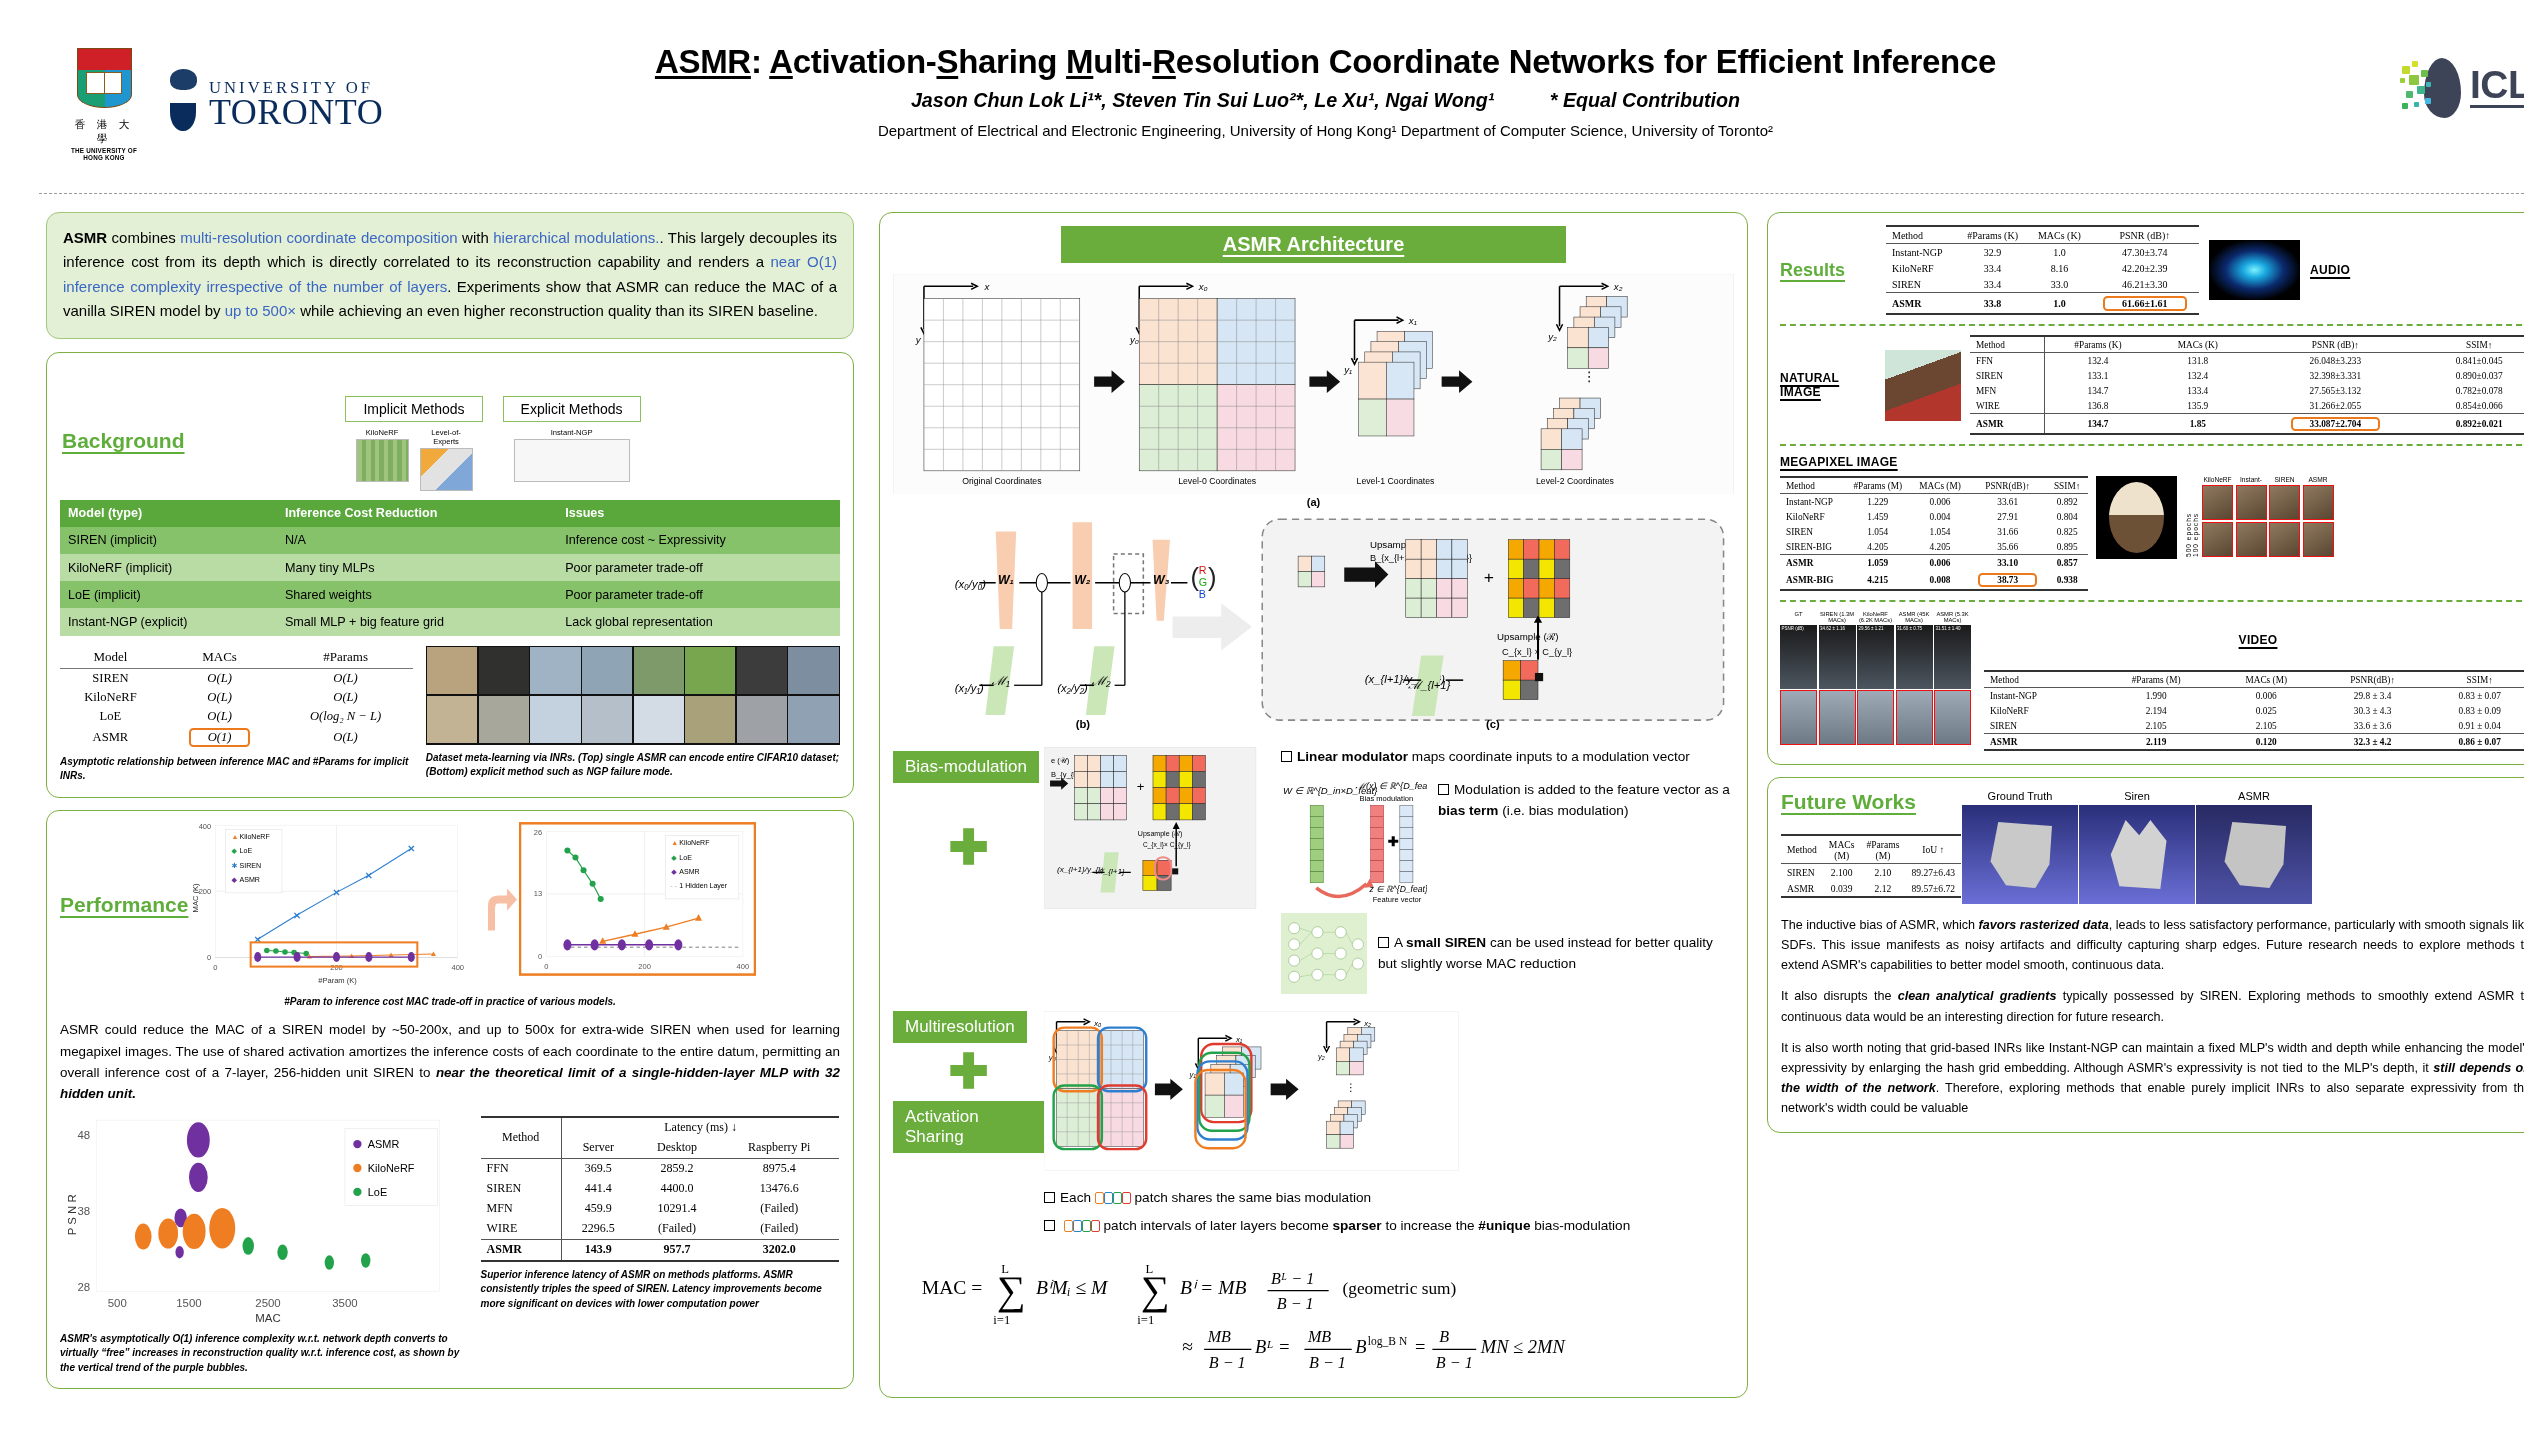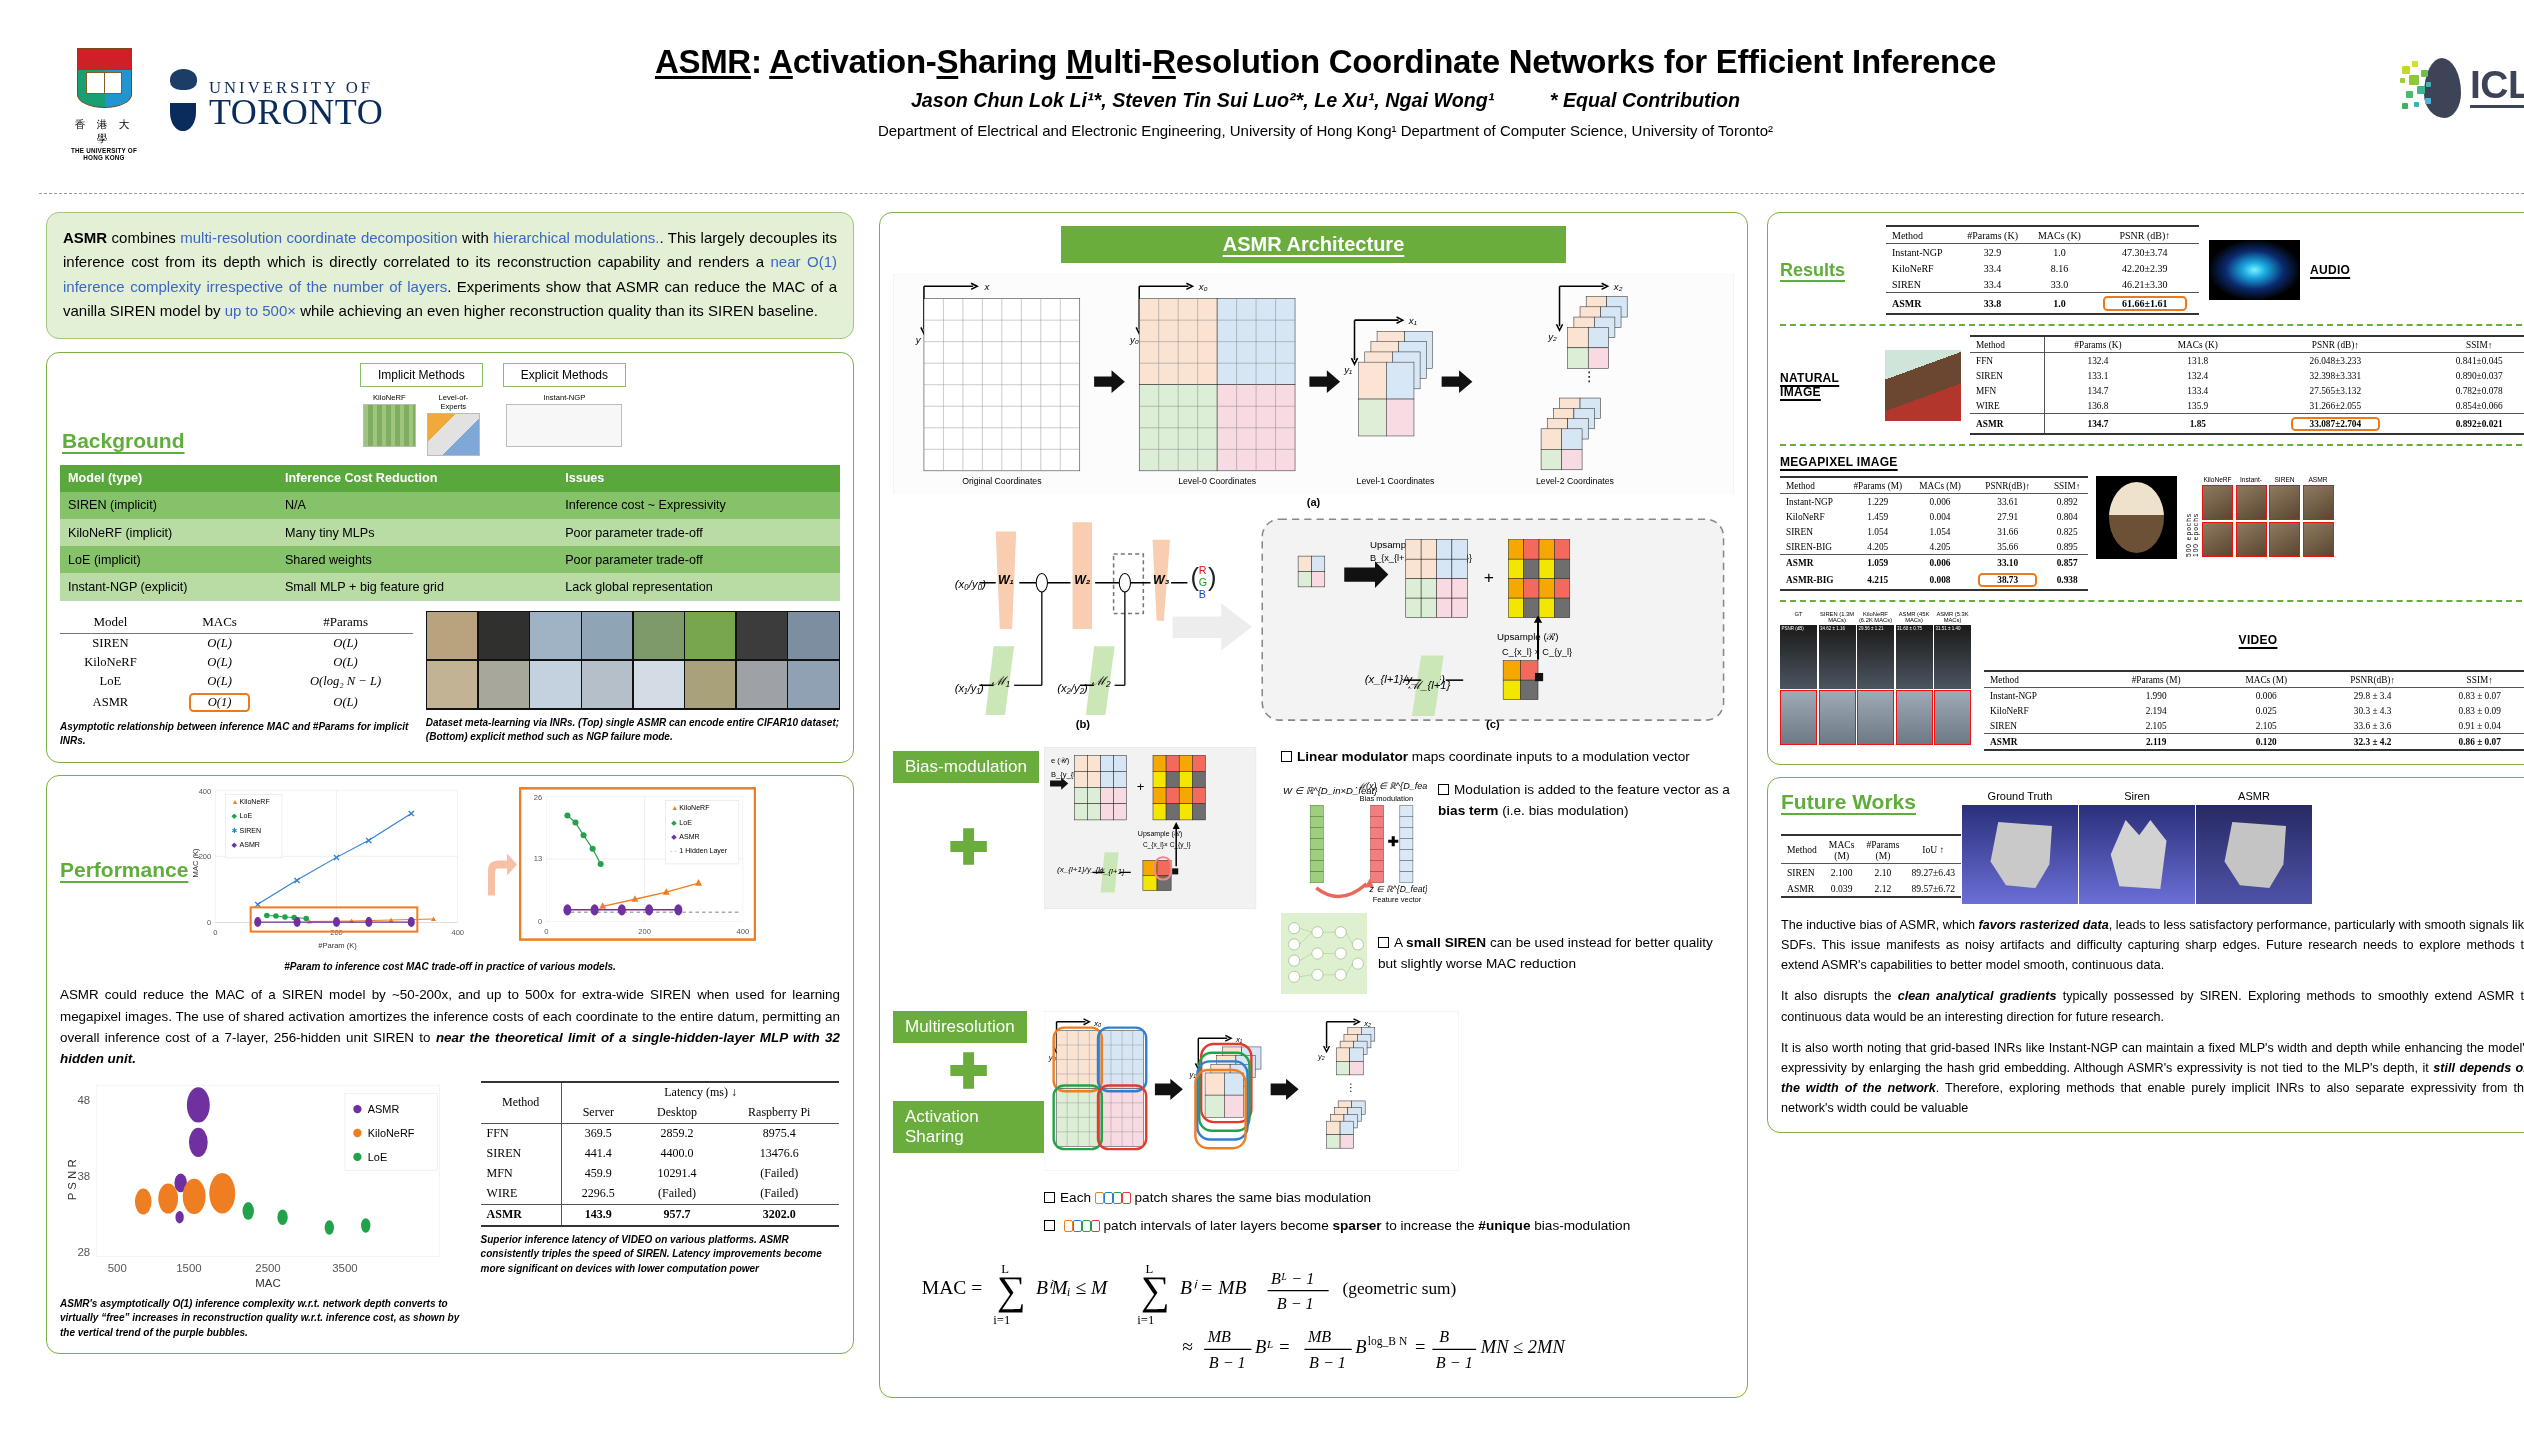--- a/index.html
+++ b/index.html
@@ -61,21 +61,21 @@
   .sec-head { color:#5fad3b; font-weight:bold; font-size:21px; text-decoration:underline;
      text-decoration-thickness:2px; text-underline-offset:3.5px; }
 
   
   #abstract { padding:13px 16px 15px; font-size:15px; line-height:1.62; text-align:justify; }
   #abstract b { font-weight:bold; }
   .hl { color:#3a66c4; }
 
   
   #bg-card { margin-top:13px; padding:10px 13px 13px; }
-  .pillbox { border:1px solid #8cbf5e; padding:4px 17px; font-size:12px; text-align:center;}
+  .pillbox { border:1px solid #8cbf5e; padding:4px 17px; font-size:14px; text-align:center;margin-top:33px;}
   .methods-row { display:flex; gap:20px; justify-content:center; padding-left:86px;}
   .meth-col { text-align:center; }
   .meth-names { display:flex; gap:11px; justify-content:center; margin-top:6px; font-size:8px;}
   .thumb { width:53px; }
   .thumb .cap { font-size:7.6px; margin-bottom:1.5px;}
   .swatch { height:43px; border:0.5px solid #bbb; }
   .sw-kilonerf { background:
     repeating-linear-gradient(90deg,#9fc47e 0 4.5px,#7fae60 4.5px 9px),
     repeating-linear-gradient(0deg,#8ab96c 0 4.5px,#6fa352 4.5px 9px);}
   .sw-loe { background:linear-gradient(135deg,#f2a93b 0 30%,#e2e2e2 30% 60%,#7fa7d8 60% 100%);}
@@ -528,21 +528,21 @@
             </tr>
             <tr class="bold" style="border-bottom:2px double #333">
               <td style="border-right:0.8px solid #555;text-align:left">ASMR</td>
               <td>143.9</td>
               <td>957.7</td>
               <td>3202.0</td>
             </tr>
           </tbody>
             </table>
           <div class="cap-it">
-            <span>Superior inference latency of VIDEO on various platforms. ASMR </span><b>consistently triples the speed of SIREN</b><span>. Latency improvements become more significant on devices with lower computation power</span>
+            <span>Superior inference latency of ASMR on methods platforms. ASMR </span><b>consistently triples the speed of SIREN</b><span>. Latency improvements become more significant on devices with lower computation power</span>
           </div>
         </div>
       </div>
     </div>
   </div>
 
   <div class="col col-mid">
     <div class="card" style="padding:13px 13px 15px;">
 
       <div style="display:flex;justify-content:center">

